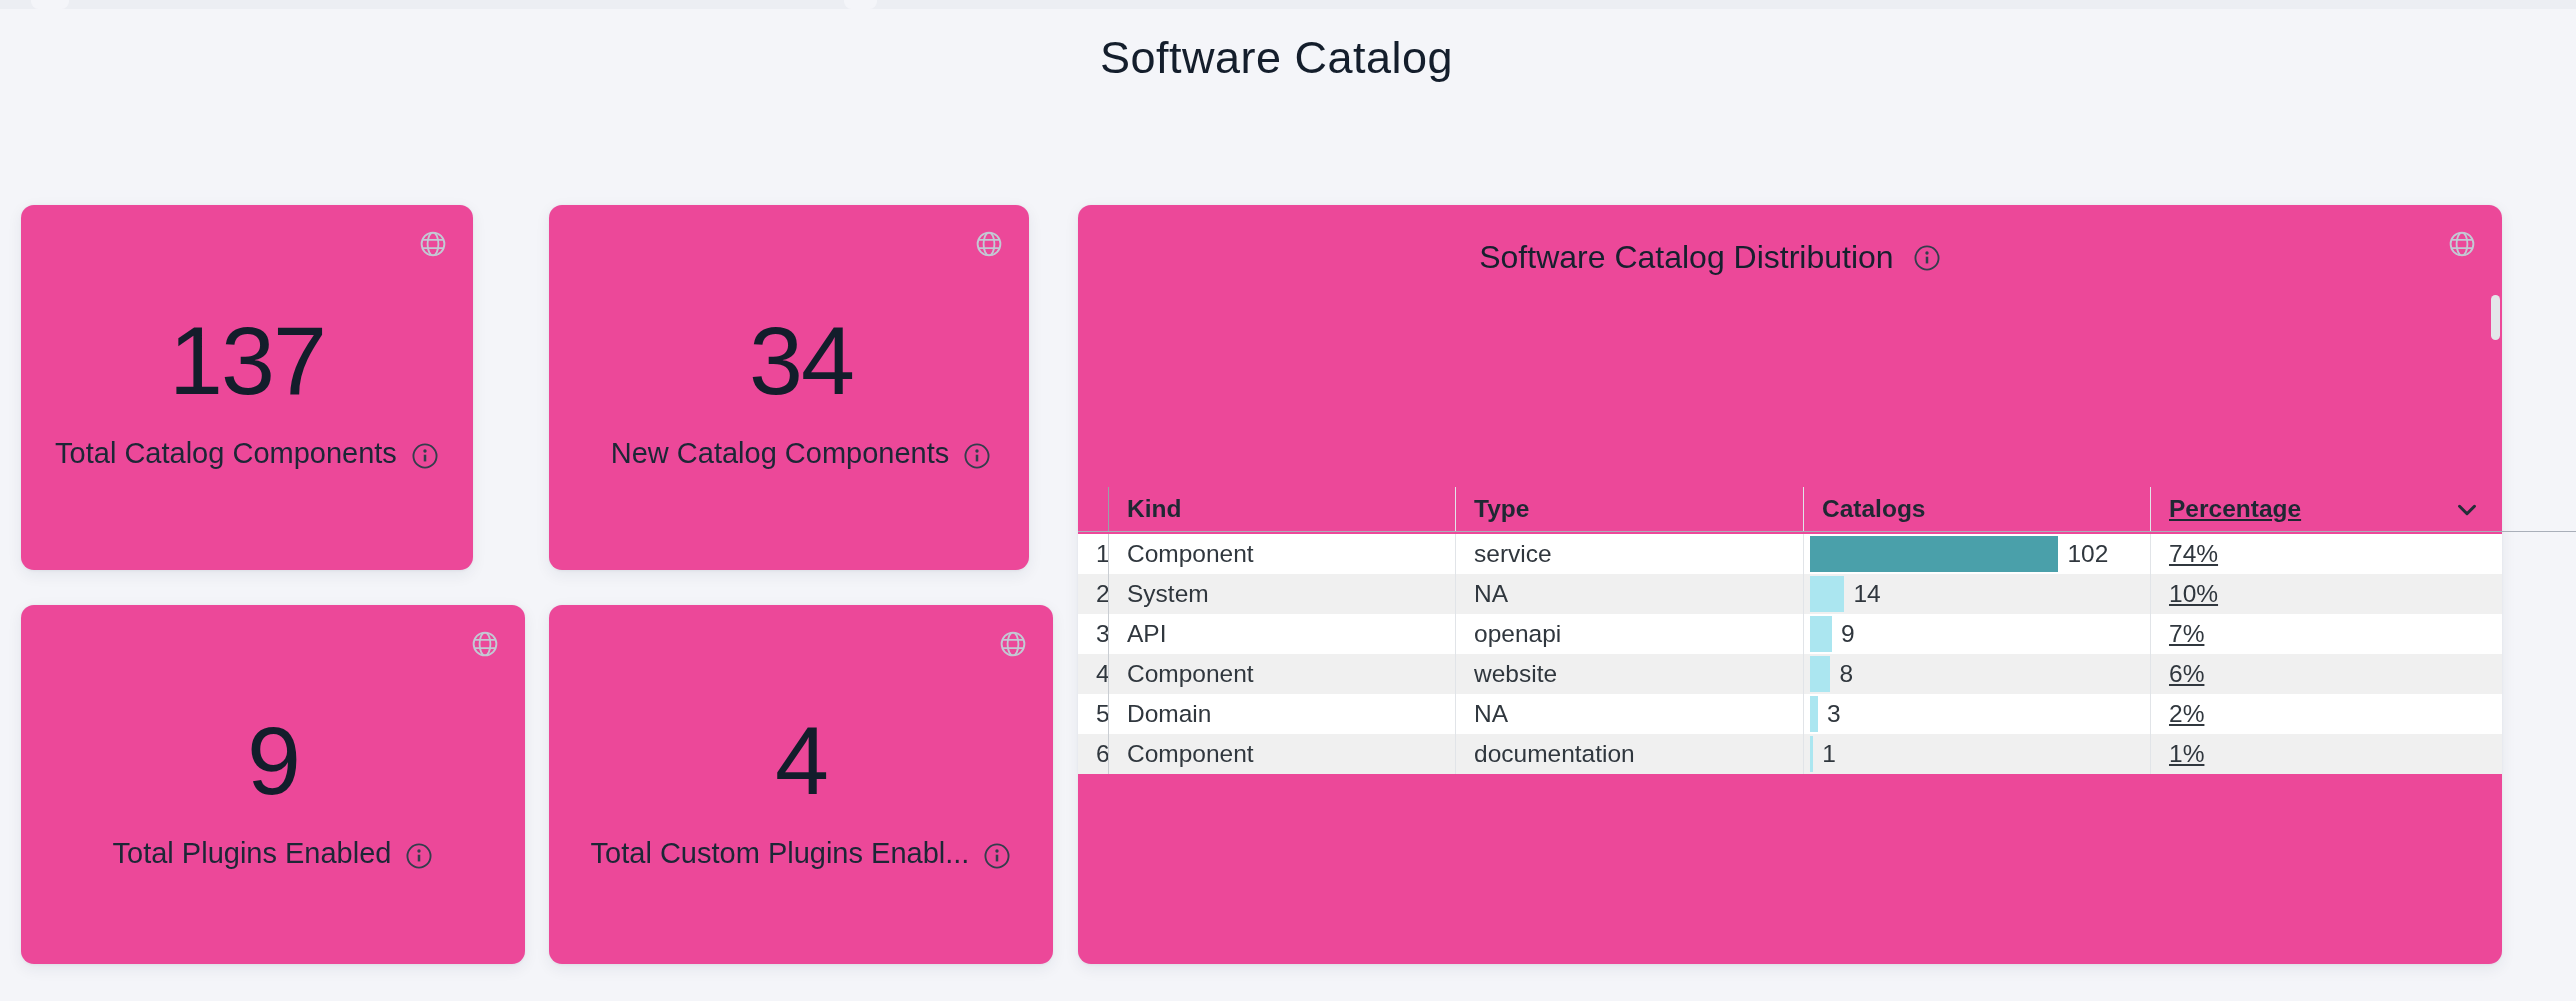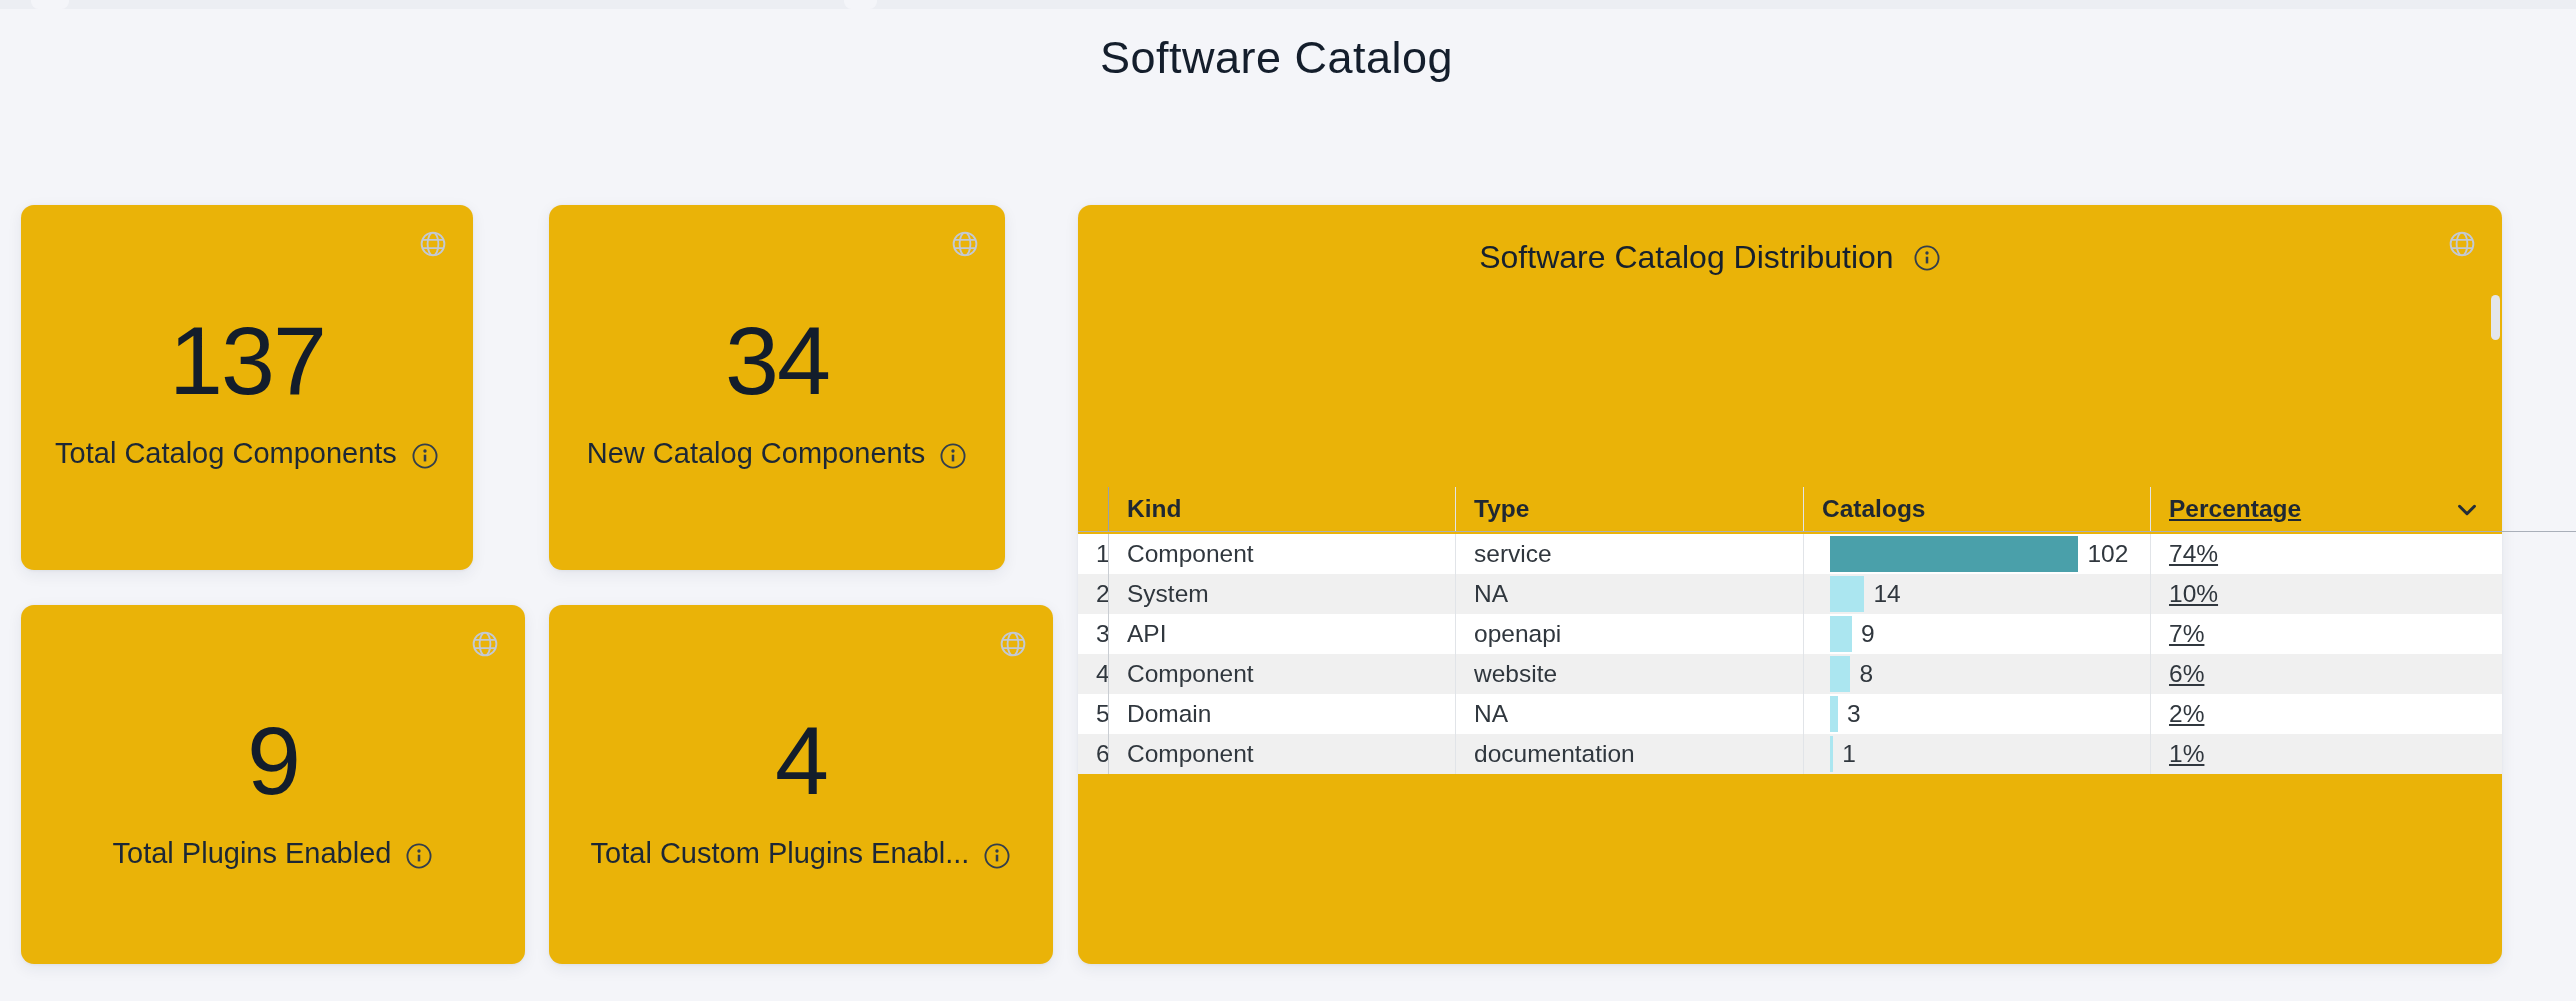--- a/index.html
+++ b/index.html
@@ -14,25 +14,25 @@
   .top-strip .notch{position:absolute;top:0;height:9.4px;background:#f4f5f9;border-radius:0 0 7.5px 7.5px;}
   .notch-a{left:31px;width:38px;}
   .notch-b{left:844px;width:33px;}
 
   .page-title{
     position:absolute;top:32px;left:0;width:2553px;text-align:center;
     font-size:45px;font-weight:500;color:#141e2c;letter-spacing:0.5px;
   }
 
   .card{
-    position:absolute;background:#eab308;border-radius:13px;
+    position:absolute;background:#ec4899;border-radius:13px;
     box-shadow:0 0.9px 2.8px rgba(25,39,70,.05), 0 4.7px 15px rgba(25,39,70,.07);
   }
   .c1{left:21px;top:205px;width:452px;height:365px;}
-  .c2{left:549px;top:205px;width:456px;height:365px;}
+  .c2{left:549px;top:205px;width:456px;height:365px;padding-left:24px;}
   .c3{left:21px;top:605px;width:504px;height:359px;}
   .c4{left:549px;top:605px;width:504px;height:359px;}
 
   .stat-card{display:flex;flex-direction:column;align-items:center;}
   .globe{position:absolute;top:24.5px;right:26px;color:#c3c9d4;line-height:0;}
   .stat-value{margin-top:107px;font-size:97px;font-weight:400;letter-spacing:-1.9px;color:#131d2b;line-height:1;}
   .stat-label-row{margin-top:28px;display:flex;align-items:flex-end;gap:14px;max-width:442px;}
   .stat-label{font-size:29px;color:#1c2736;white-space:nowrap;overflow:hidden;}
   .info{color:#333e4c;line-height:0;flex:0 0 auto;}
 
@@ -58,21 +58,21 @@
 
   .thead .th{font-size:24.5px;font-weight:700;color:#1f2833;line-height:43px;padding-left:18px;white-space:nowrap;}
   .thead .col-kind{border-left:0.9px solid #99a0aa;}
   .thead .col-type,.thead .col-cat,.thead .col-pct{border-left:0.9px solid #e1e4e8;}
   .thead .col-pct{position:relative;}
   .chevron{position:absolute;right:21px;top:8.5px;color:#242e38;line-height:0;}
 
   .td{font-size:24.5px;color:#30373e;line-height:40px;padding-left:18px;white-space:nowrap;overflow:hidden;}
   .tr .col-kind{border-left:0.9px solid #c9cdd2;}
   .tr .col-type,.tr .col-cat,.tr .col-pct{border-left:0.9px solid #e1e4e8;}
-  .tr .col-cat{display:flex;align-items:center;gap:9.4px;padding-left:26px;}
+  .tr .col-cat{display:flex;align-items:center;gap:9.4px;padding-left:6px;}
   .bar{height:36px;flex:0 0 auto;}
   .bar-label{font-size:24.5px;color:#30373e;}
 
   .scroll-thumb{position:absolute;right:1.9px;top:90px;width:9.4px;height:45px;background:#e4e6ea;border-radius:4.7px;}
 </style>
 </head>
 <body>
 
 <svg width="0" height="0" style="position:absolute">
   <defs>

